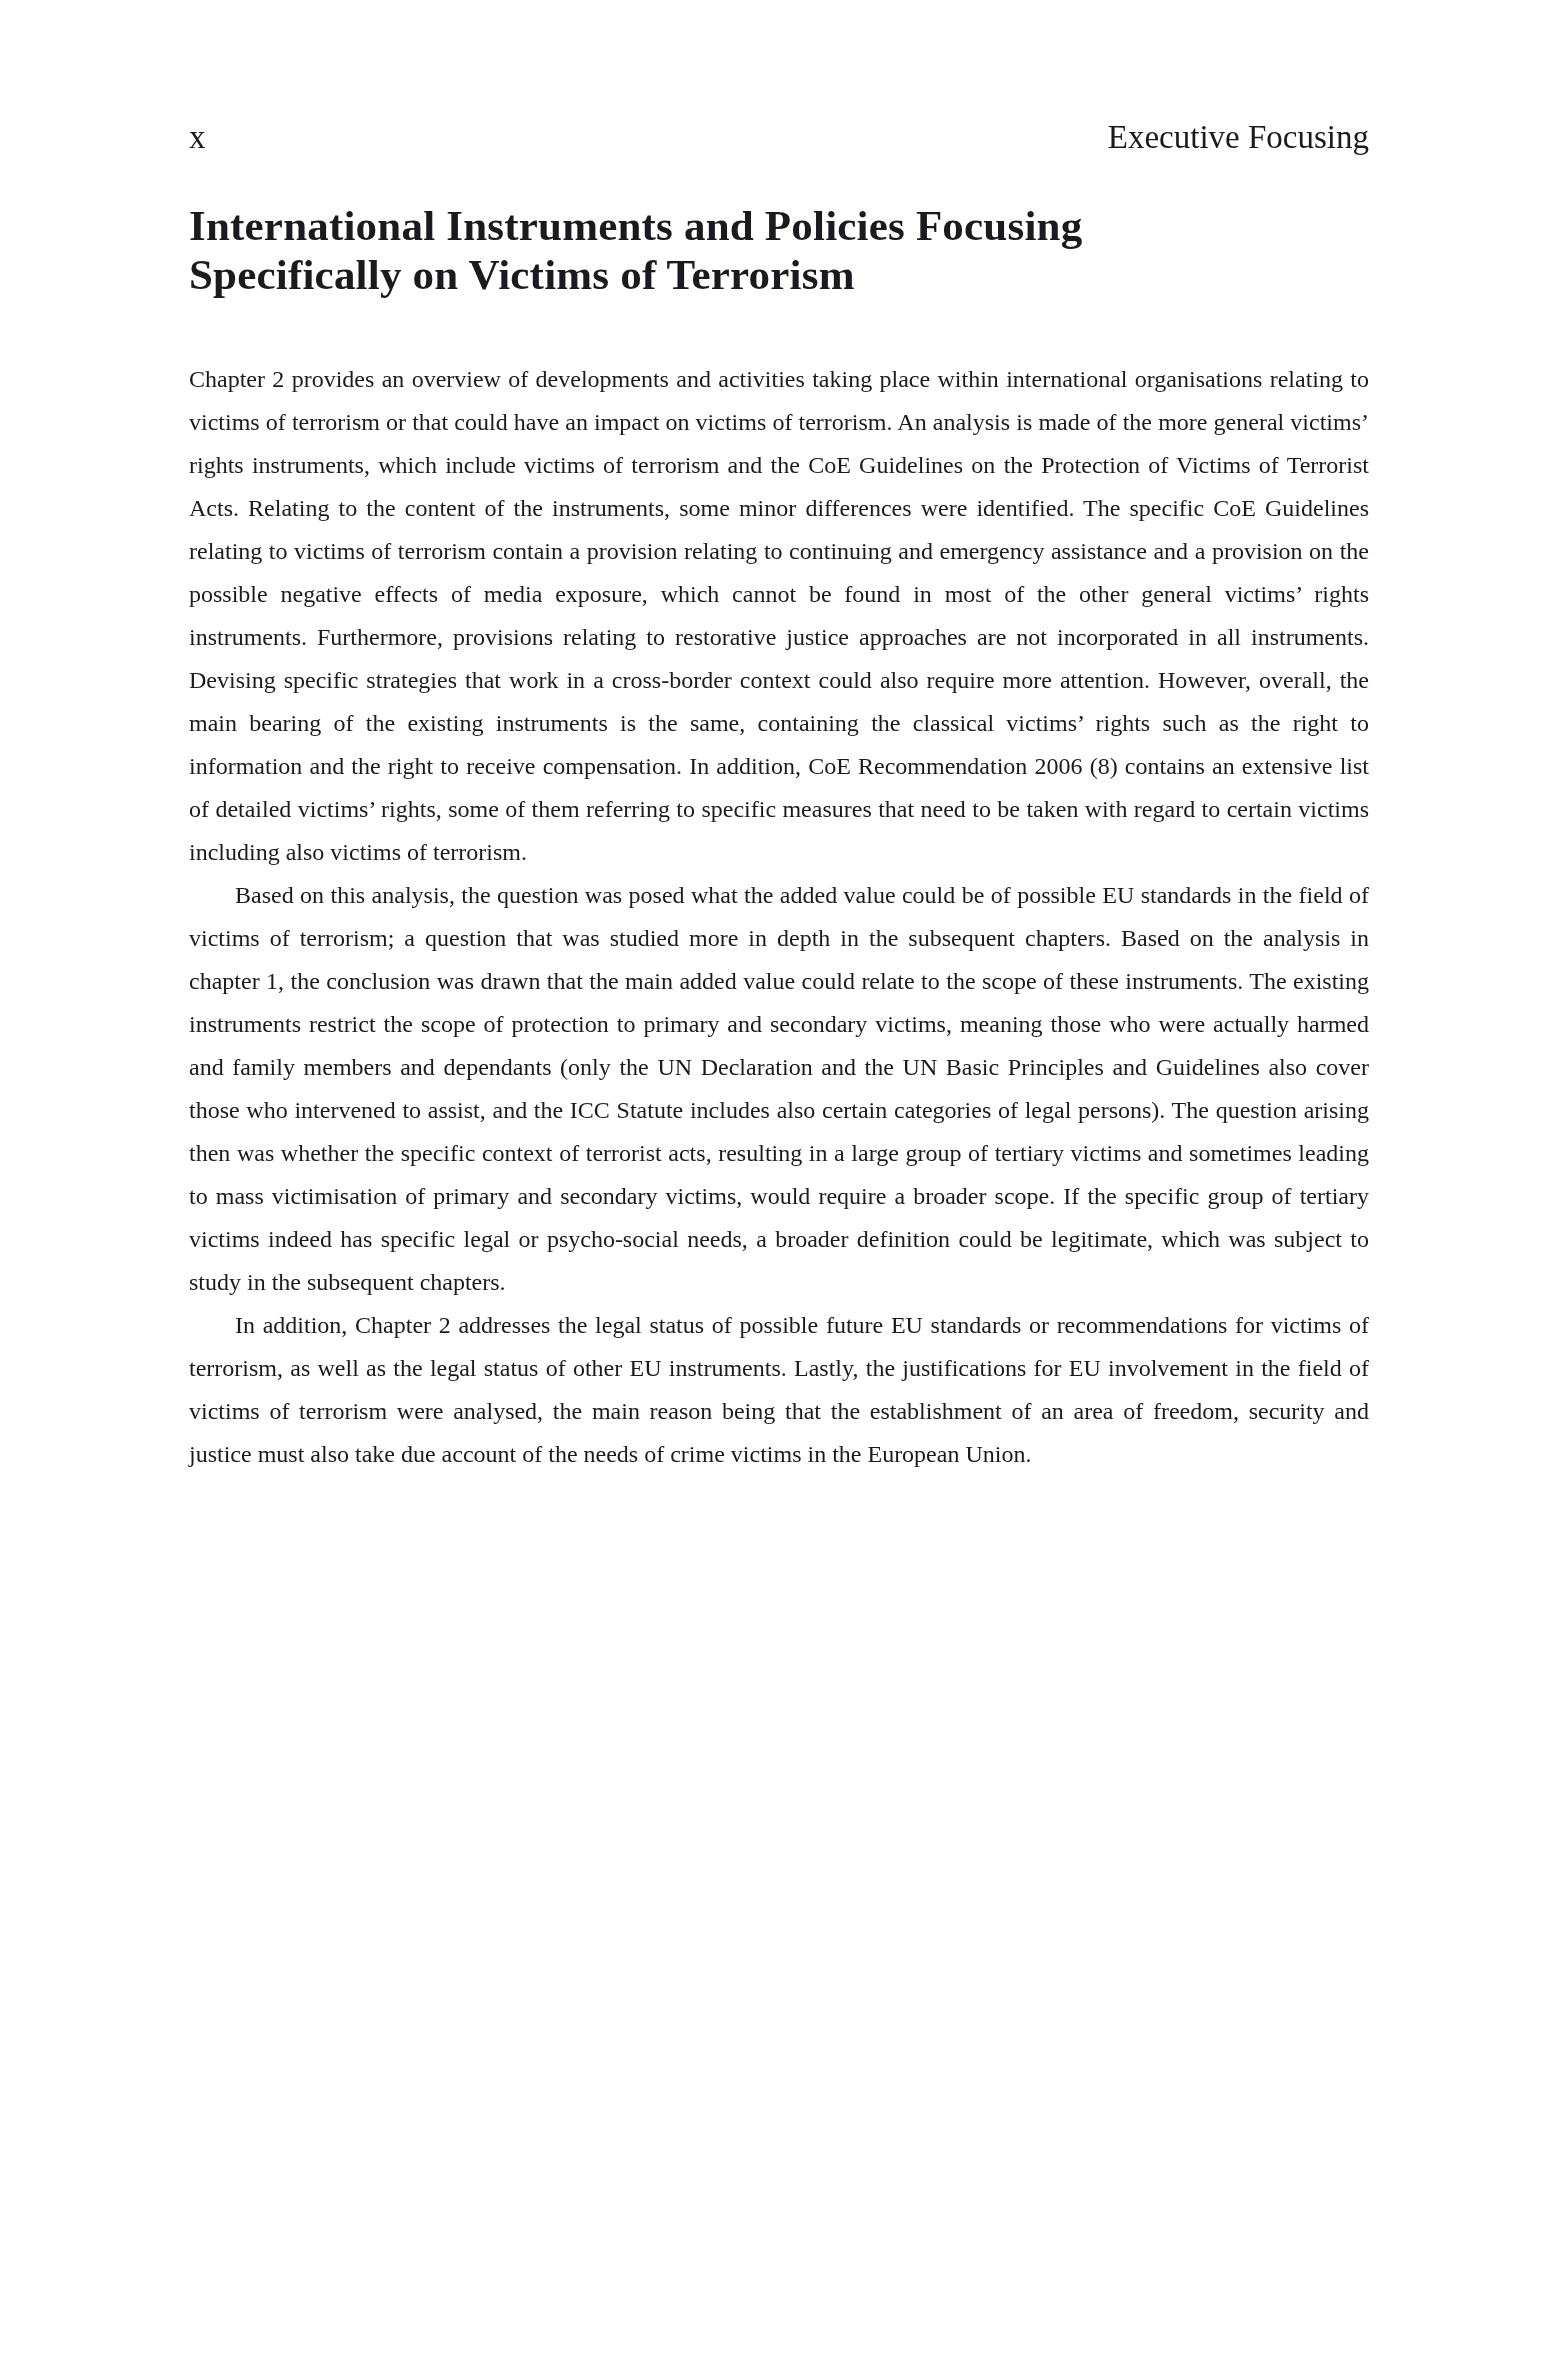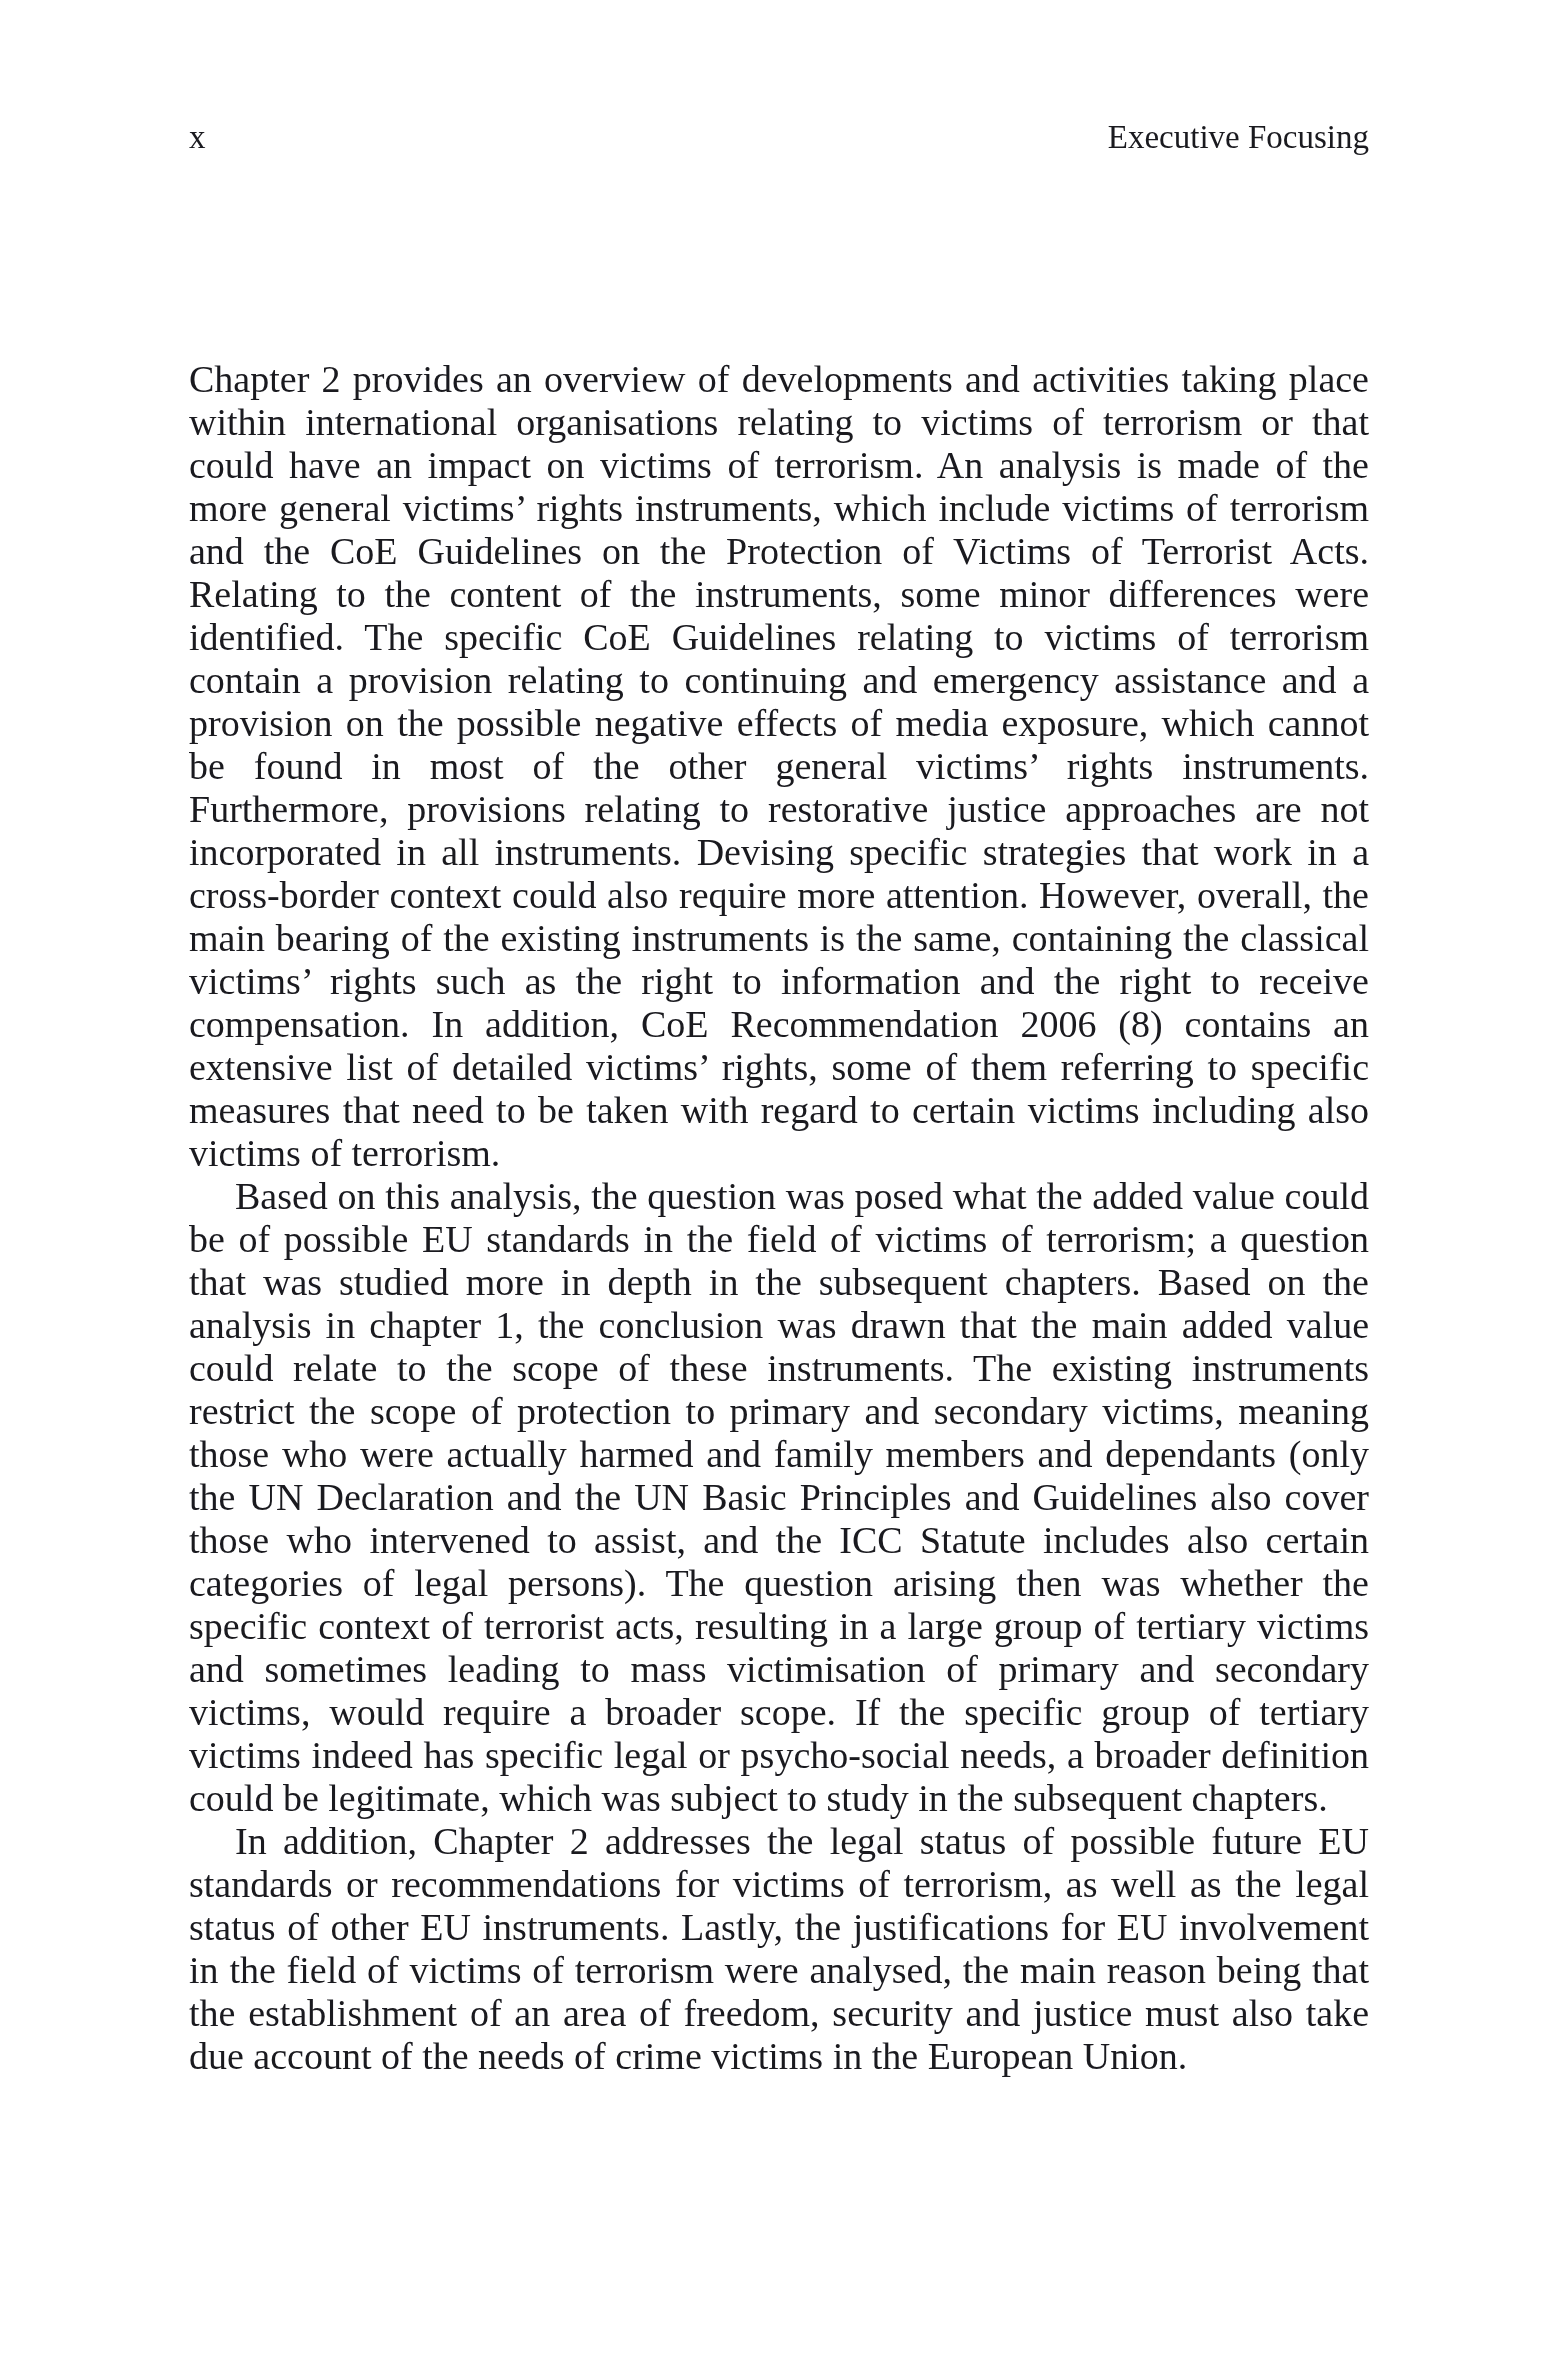--- a/index.html
+++ b/index.html
@@ -38,40 +38,44 @@
     line-height: 49px;
     font-weight: bold;
     letter-spacing: 0.2px;
   }
   .title-line { display: block; }
   .body {
     position: absolute;
     top: 358px;
     left: 189px;
     right: 191px;
-    font-size: 38px;
+    font-size: 24px;
     line-height: 43px;
   }
   .para {
     margin: 0;
     text-align: justify;
     text-indent: 46px;
   }
   .para.no-indent { text-indent: 0; }
 </style>
 </head>
 <body>
 
 <div class="page">
 
   <div class="header">
     <span>x</span>
     <span>Executive Focusing</span>
   </div>
 
+  <h1 class="title">
+    <span class="title-line">International Instruments and Policies Focusing</span>
+    <span class="title-line">Specifically on Victims of Terrorism</span>
+  </h1>
 
   <div class="body">
     <p class="para no-indent">Chapter 2 provides an overview of developments and activities taking place within international organisations relating to victims of terrorism or that could have an impact on victims of terrorism. An analysis is made of the more general victims’ rights instruments, which include victims of terrorism and the CoE Guidelines on the Protection of Victims of Terrorist Acts. Relating to the content of the instruments, some minor differences were identified. The specific CoE Guidelines relating to victims of terrorism contain a provision relating to continuing and emergency assistance and a provision on the possible negative effects of media exposure, which cannot be found in most of the other general victims’ rights instruments. Furthermore, provisions relating to restorative justice approaches are not incorporated in all instruments. Devising specific strategies that work in a cross-border context could also require more attention. However, overall, the main bearing of the existing instruments is the same, containing the classical victims’ rights such as the right to information and the right to receive compensation. In addition, CoE Recommendation 2006 (8) contains an extensive list of detailed victims’ rights, some of them referring to specific measures that need to be taken with regard to certain victims including also victims of terrorism.</p>
     <p class="para">Based on this analysis, the question was posed what the added value could be of possible EU standards in the field of victims of terrorism; a question that was studied more in depth in the subsequent chapters. Based on the analysis in chapter 1, the conclusion was drawn that the main added value could relate to the scope of these instruments. The existing instruments restrict the scope of protection to primary and secondary victims, meaning those who were actually harmed and family members and dependants (only the UN Declaration and the UN Basic Principles and Guidelines also cover those who intervened to assist, and the ICC Statute includes also certain categories of legal persons). The question arising then was whether the specific context of terrorist acts, resulting in a large group of tertiary victims and sometimes leading to mass victimisation of primary and secondary victims, would require a broader scope. If the specific group of tertiary victims indeed has specific legal or psycho-social needs, a broader definition could be legitimate, which was subject to study in the subsequent chapters.</p>
     <p class="para">In addition, Chapter 2 addresses the legal status of possible future EU standards or recommendations for victims of terrorism, as well as the legal status of other EU instruments. Lastly, the justifications for EU involvement in the field of victims of terrorism were analysed, the main reason being that the establishment of an area of freedom, security and justice must also take due account of the needs of crime victims in the European Union.</p>
   </div>
 
 </div>
 
 

